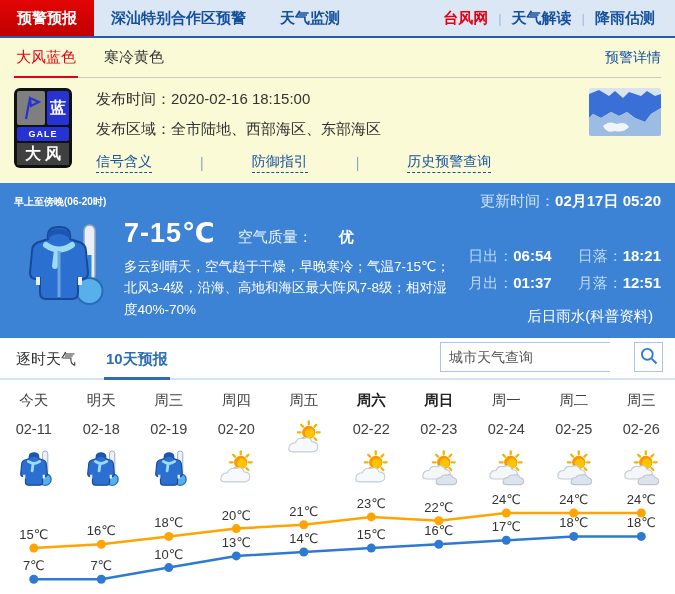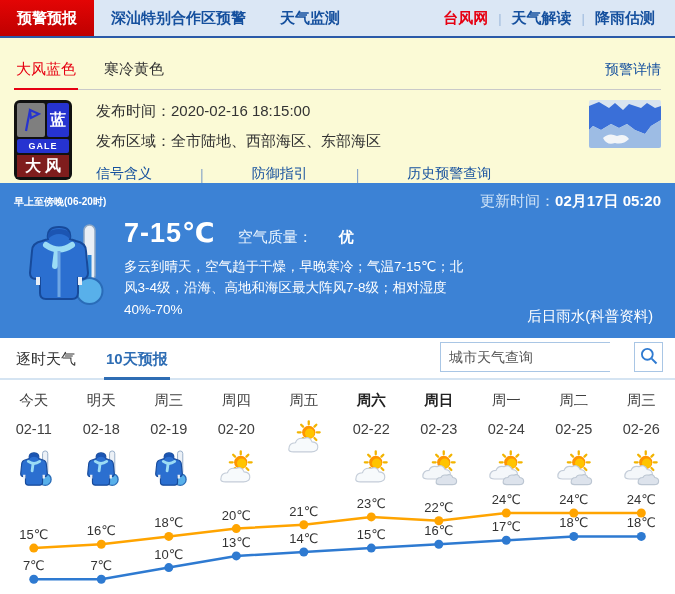--- a/index.html
+++ b/index.html
@@ -15,32 +15,32 @@
   .nav-tab { display:flex; align-items:center; padding:0 17px; font-weight:bold; font-size:15px; color:#15509e; cursor:pointer; }
   .nav-tab.active { background:linear-gradient(#e30505,#bf0000); color:#fff; }
   .nav-spacer { flex:1; }
   .nav-right { display:flex; align-items:center; padding-right:10px; }
   .nav-link { font-weight:bold; font-size:15px; color:#15509e; padding:0 10px; cursor:pointer; }
   .nav-link.accent { color:#e60012; }
   .nav-sep { color:#9db9dc; font-size:13px; }
 
   
   .warn { background:#fbfad6; height:145px; padding:0 14px; }
-  .warn-tabs { height:52px; display:flex; align-items:flex-end; border-bottom:1px solid #c9c9c9; position:relative; }
+  .warn-tabs { height:40px; display:flex; align-items:flex-end; border-bottom:1px solid #c9c9c9; position:relative; }
   .warn-tab { padding:0 2px 10px 2px; margin-right:24px; font-size:15px; color:#333; cursor:pointer; position:relative; }
   .warn-tab.active { color:#e60012; }
   .warn-tab.active:after { content:""; position:absolute; left:0; right:0; bottom:-1px; height:2px; background:#e60012; }
   .warn-detail { position:absolute; right:0; bottom:10px; font-size:14px; color:#15509e; cursor:pointer; }
   .warn-body { display:flex; padding-top:10px; }
   .sig { width:58px; height:80px; background:#111; border-radius:6px; padding:3px; display:flex; flex-direction:column; gap:2px; flex-shrink:0; }
   .sig-top { display:flex; gap:2px; height:34px; }
   .sig-flagbox { width:28px; background:#7f7f7f; border-radius:2px; display:flex; align-items:center; justify-content:center; }
   .sig-char { flex:1; background:#2633d0; border-radius:2px; color:#fff; font-size:16px; font-weight:bold; display:flex; align-items:center; justify-content:center; }
   .sig-code { height:14px; background:#2633d0; border-radius:2px; color:#fff; font-size:9px; font-weight:bold; letter-spacing:1px; display:flex; align-items:center; justify-content:center; }
-  .sig-name { flex:1; background:#7f1d1d; border-radius:0; color:#fff; font-size:16px; font-weight:bold; letter-spacing:4px; display:flex; align-items:center; justify-content:center; padding-left:4px; }
+  .sig-name { flex:1; background:#404040; border-radius:0; color:#fff; font-size:16px; font-weight:bold; letter-spacing:4px; display:flex; align-items:center; justify-content:center; padding-left:4px; }
   .warn-info { margin-left:24px; padding-top:2px; }
   .warn-line { font-size:15px; color:#333; margin-bottom:11px; }
   .warn-links { margin-top:14px; display:flex; align-items:center;gap:36px; }
   .warn-link { font-size:14px; color:#15509e; border-bottom:1px dashed #15509e; padding-bottom:1px; cursor:pointer; }
   .warn-links .sep { color:#8aa6c8; margin:0 12px; }
   .warn-map { margin-left:auto; width:72px; height:48px; border-radius:2px; overflow:hidden; flex-shrink:0; cursor:pointer; }
 
   
   .now { background:#3c82d5; height:155px; padding:9px 14px 0 14px; color:#fff; position:relative; }
   .now-head { display:flex; align-items:center; }
@@ -160,20 +160,28 @@
           <path d="M45 30 L45 76" stroke="#6ea6e4" stroke-width="3"></path>
         </svg>
       </div>
       <div class="now-mid">
         <div class="temp-row">
           <span class="now-temp">7-15℃</span>
           <span class="air-lbl">空气质量：</span>
           <span class="air-val">优</span>
         </div>
         <div class="now-desc">多云到晴天，空气趋于干燥，早晚寒冷；气温7-15℃；北风3-4级，沿海、高地和海区最大阵风7-8级；相对湿度40%-70%</div>
+      </div>
+      <div class="now-astro">
+        <div class="astro-grid">
+          <div><span class="lbl">日出：</span><span class="val">06:54</span></div>
+          <div><span class="lbl">日落：</span><span class="val">18:21</span></div>
+          <div><span class="lbl">月出：</span><span class="val">01:37</span></div>
+          <div><span class="lbl">月落：</span><span class="val">12:51</span></div>
+        </div>
       </div>
     </div>
     <div class="sci-link">后日雨水(科普资料)</div>
   </div>
 
   <div class="ftabs">
     <div class="ftab">逐时天气</div>
     <div class="ftab active">10天预报</div>
     <div class="search">
       <input type="text" placeholder="城市天气查询" style="">

